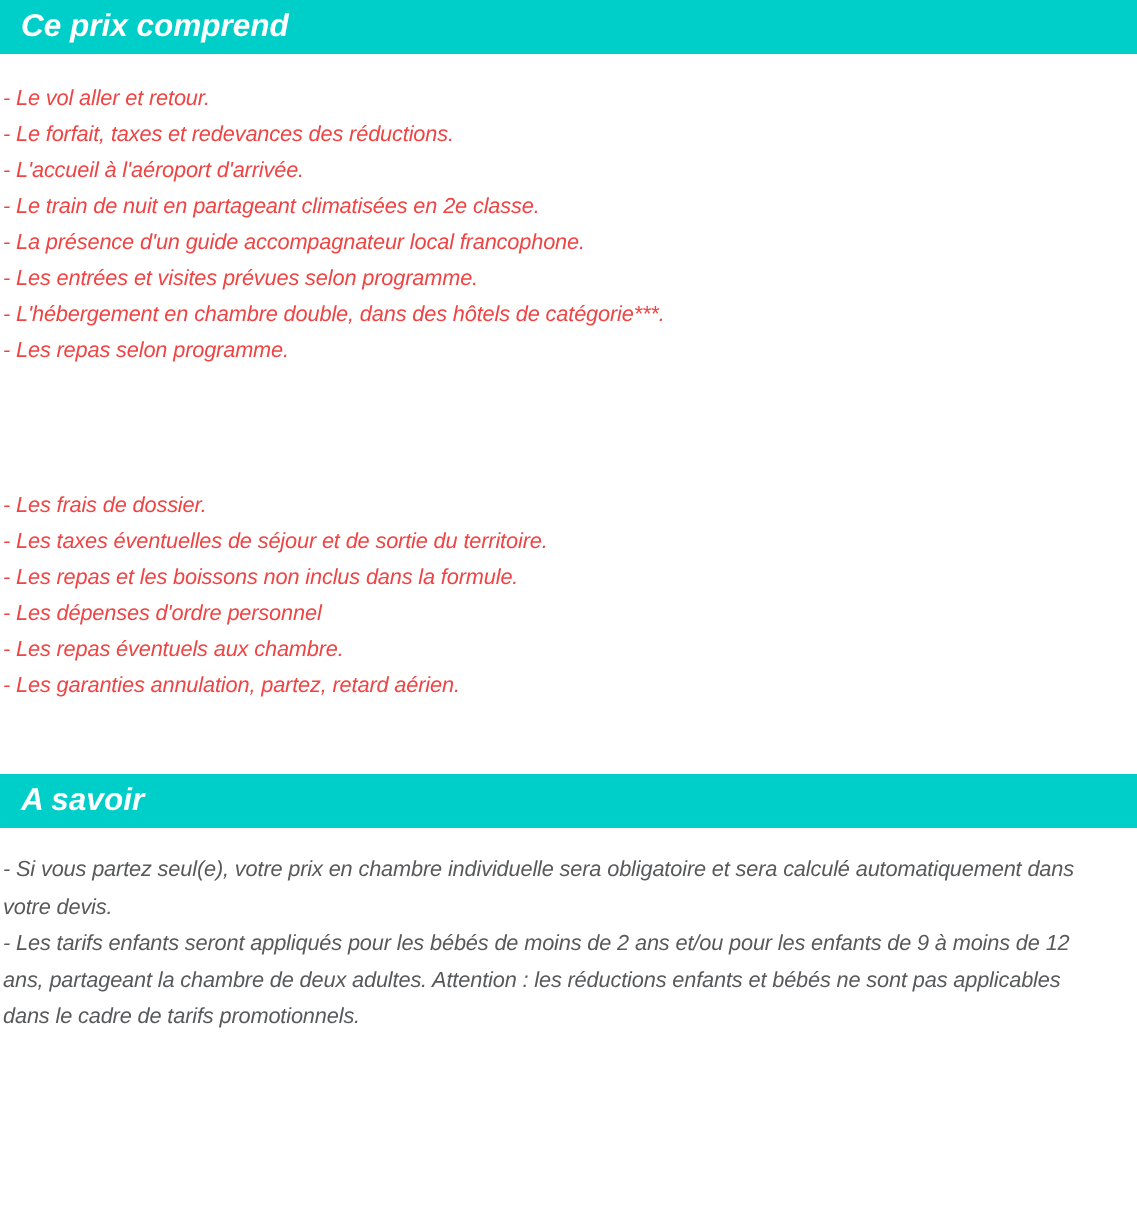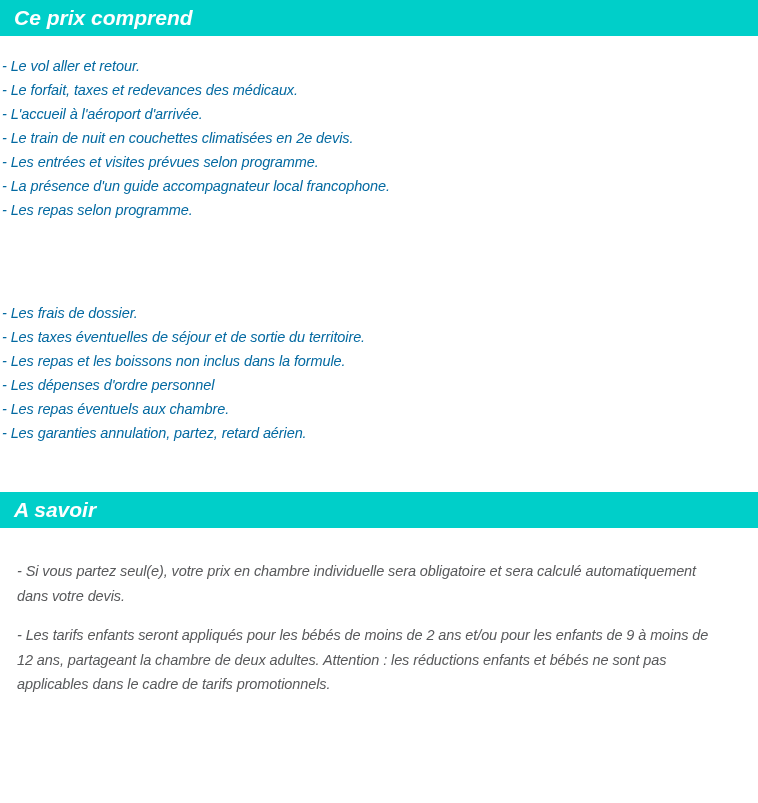--- a/index.html
+++ b/index.html
@@ -37,36 +37,36 @@
     font-weight: bold;
     font-size: 21px;
     line-height: 22px;
     letter-spacing: 0px;
     white-space: nowrap;
   }
   .section-body {
     padding: 0 6px 0 2px;
   }
   .body-line {
-    color: #0369a1;
+    color: #ef4444;
     font-family: "Liberation Sans", sans-serif;
     font-style: italic;
     font-size: 14.5px;
     line-height: 24px;
     letter-spacing: -0.1px;
     white-space: nowrap;
   }
   .body-para {
     color: #58595b;
     font-family: "Liberation Sans", sans-serif;
     font-style: italic;
     font-size: 14.5px;
     line-height: 24.5px;
     letter-spacing: -0.1px;
-    margin: 15px;
+    margin: 0;
     padding-right: 12px;
   }
   
   .spacer-1 { height: 18px; }
   .spacer-2 { height: 61px; }
   .spacer-3 { height: 18px; }
   .spacer-4 { height: 47px; }
   .spacer-5 { height: 16px; }
 </style>
 </head>
@@ -74,25 +74,26 @@
 
 <div class="page">
 
   <div class="section">
     <div class="section-header">
       <span class="section-header-title">Ce prix comprend</span>
     </div>
     <div class="spacer-1"></div>
     <div class="section-body">
       <div class="body-line">- Le vol aller et retour.</div>
-      <div class="body-line">- Le forfait, taxes et redevances des médicaux.</div>
+      <div class="body-line">- Le forfait, taxes et redevances des réductions.</div>
       <div class="body-line">- L'accueil à l'aéroport d'arrivée.</div>
-      <div class="body-line">- Le train de nuit en couchettes climatisées en 2e devis.</div>
+      <div class="body-line">- Le train de nuit en partageant climatisées en 2e classe.</div>
+      <div class="body-line">- La présence d'un guide accompagnateur local francophone.</div>
       <div class="body-line">- Les entrées et visites prévues selon programme.</div>
-      <div class="body-line">- La présence d'un guide accompagnateur local francophone.</div>
+      <div class="body-line">- L'hébergement en chambre double, dans des hôtels de catégorie***.</div>
       <div class="body-line">- Les repas selon programme.</div>
     </div>
   </div>
 
   <div class="spacer-2"></div>
 
   <div class="section">
     <div class="spacer-3"></div>
     <div class="section-body">
       <div class="body-line">- Les frais de dossier.</div>

